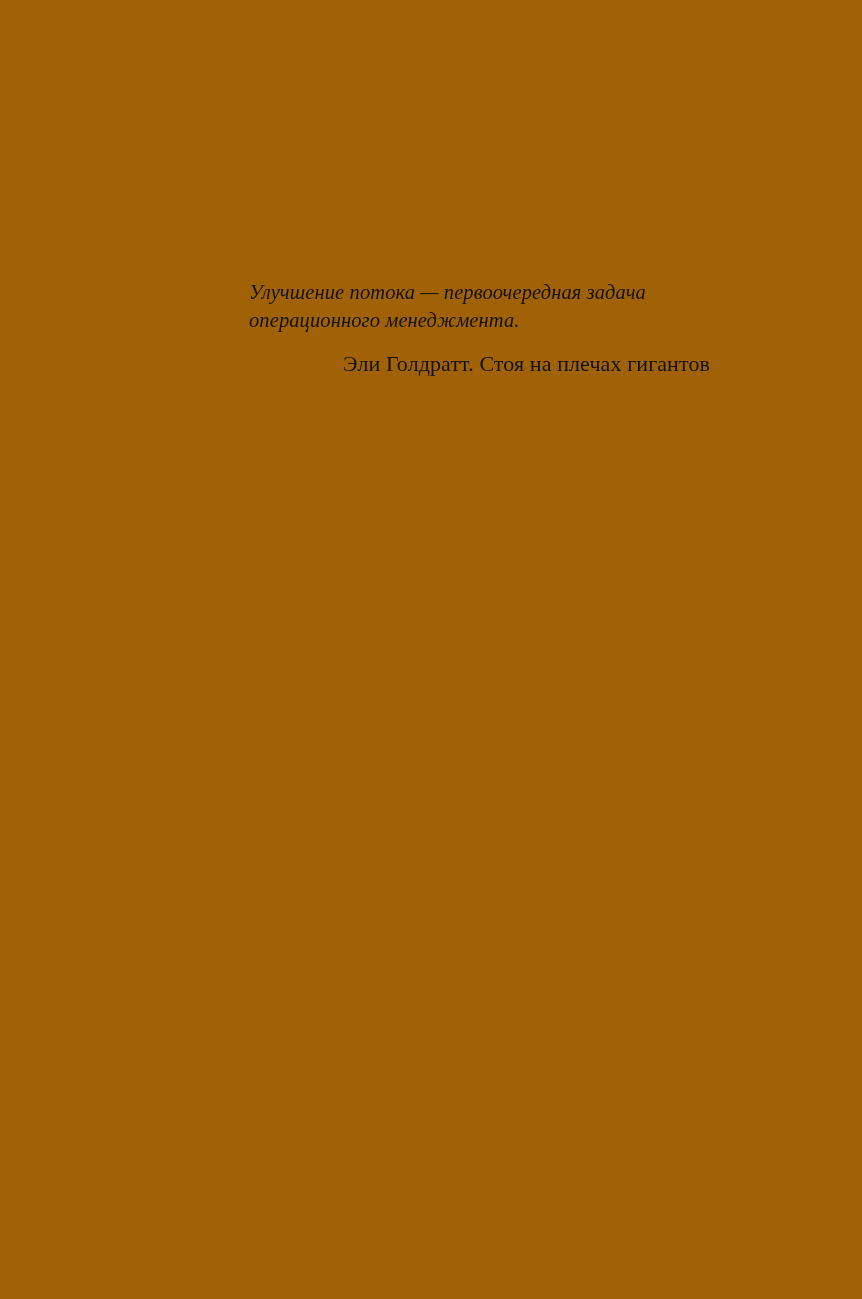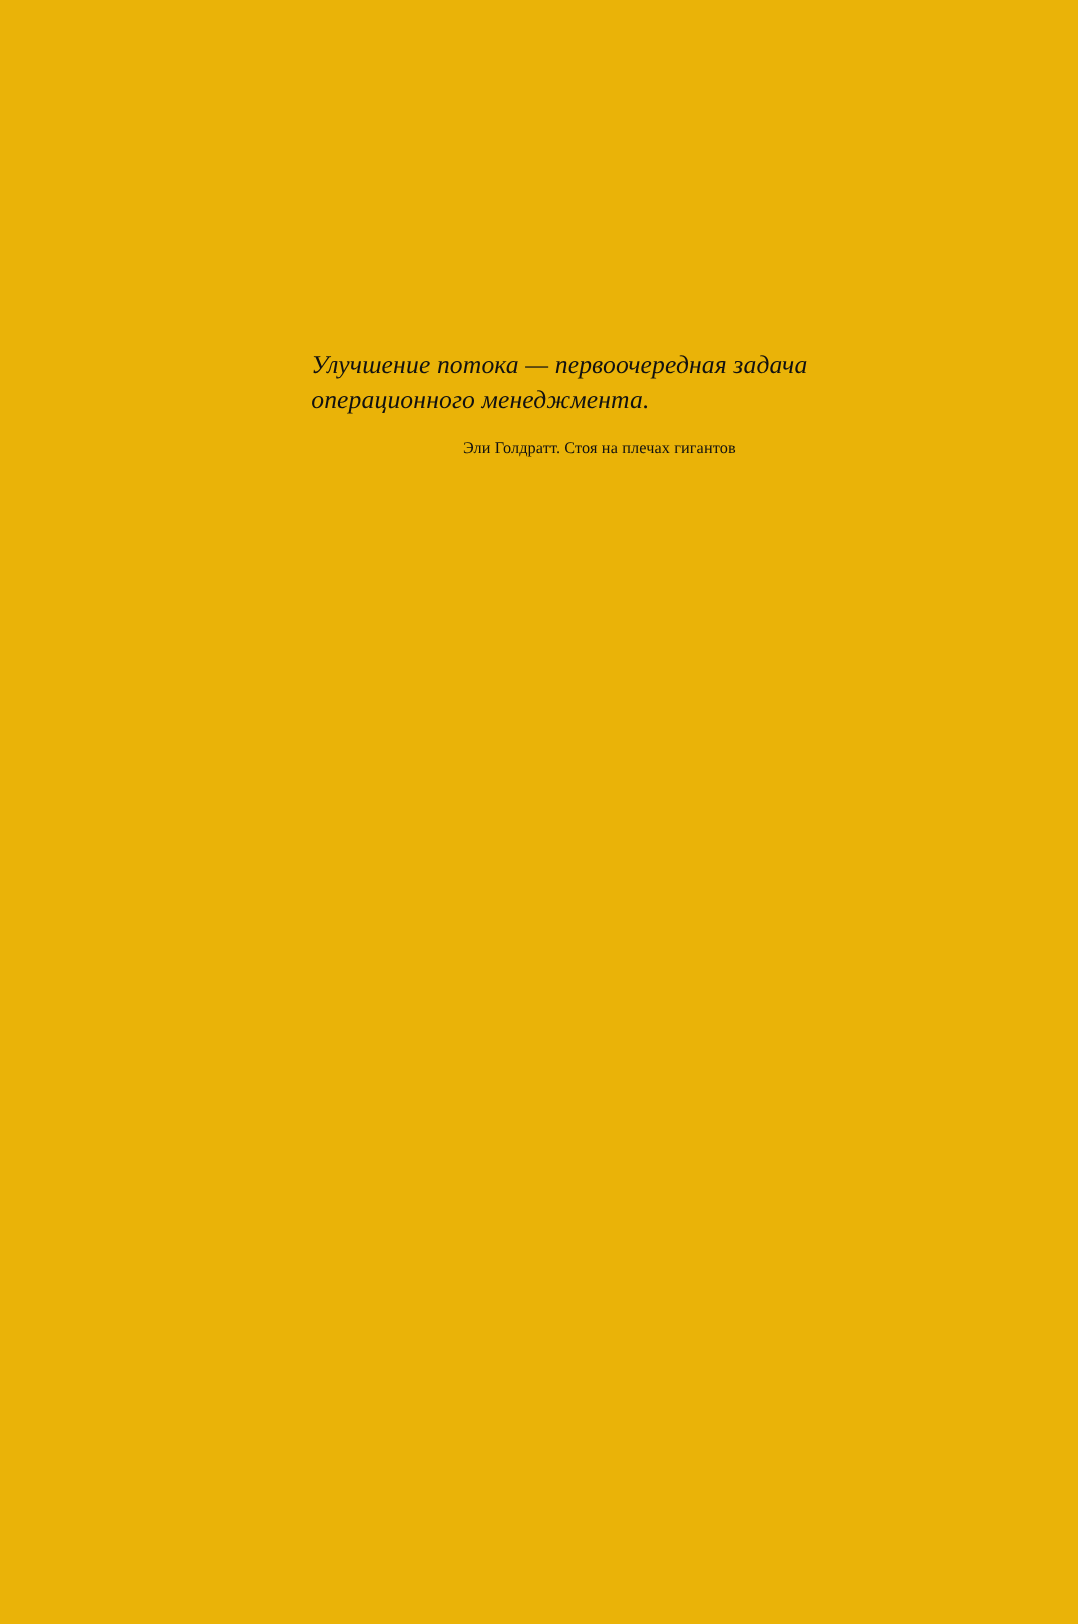--- a/index.html
+++ b/index.html
@@ -6,21 +6,21 @@
   html, body {
     margin: 0;
     padding: 0;
     background: #ffffff;
   }
 
   .page {
     position: relative;
     width: 862px;
     height: 1299px;
-    background: #eab308;
+    background: #a16207;
     overflow: hidden;
     font-family: "Liberation Serif", "DejaVu Serif", serif;
     color: #111111;
   }
 
   
   .epigraph {
     position: absolute;
     left: 249px;
     top: 278px;
@@ -32,23 +32,23 @@
     font-style: italic;
     font-size: 20.5px;
     line-height: 1.38;
     text-align: left;
     color: #111111;
     letter-spacing: 0.1px;
   }
 
   .epigraph-source {
     margin: 14px 1px 0 0;
-    font-size: 13px;
+    font-size: 22px;
     line-height: 1.35;
-    text-align: center;
+    text-align: right;
     color: #111111;
     letter-spacing: 0.1px;
   }
 
   
   .page-body {
     position: absolute;
     left: 0;
     top: 400px;
     width: 862px;

